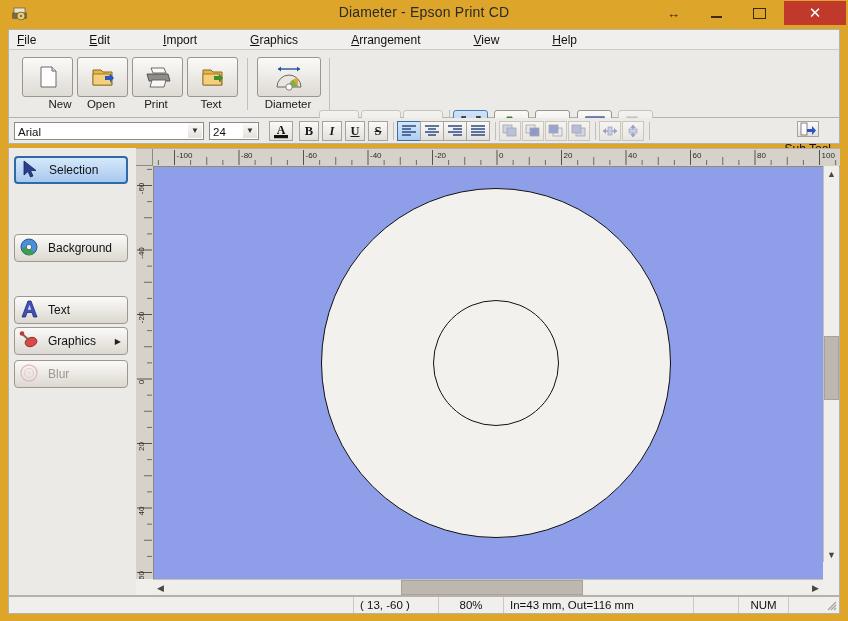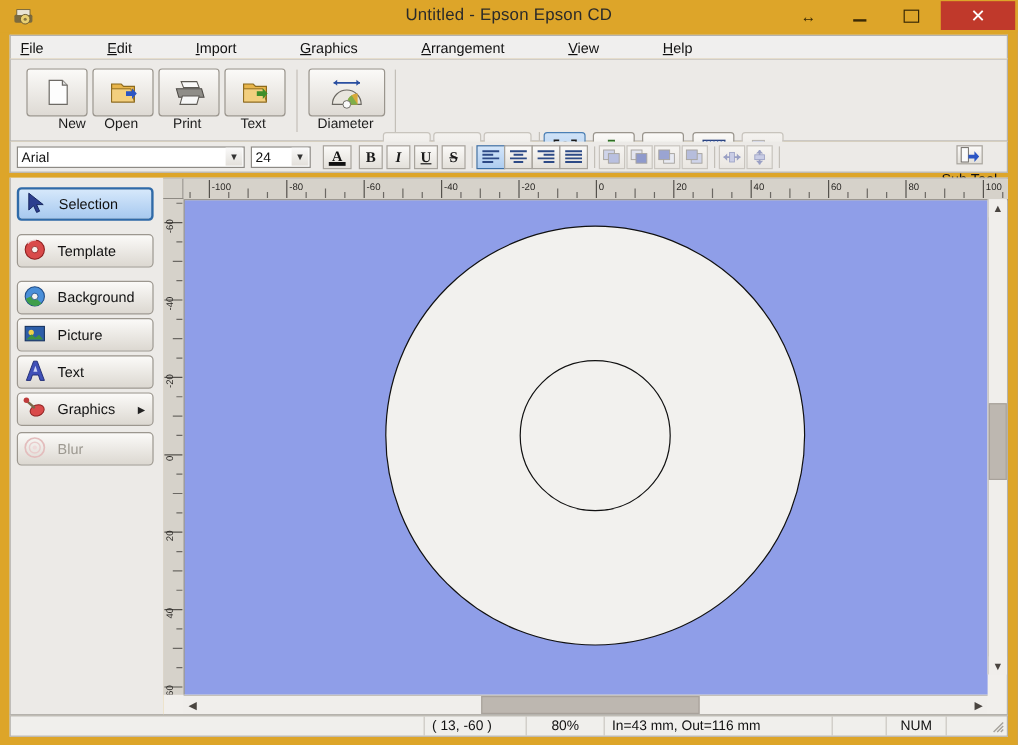--- a/index.html
+++ b/index.html
@@ -173,21 +173,21 @@
 
   <div class="titlebar">
     <span class="app-icon">
       <svg width="19" height="19" viewBox="0 0 19 19">
         <rect x="2" y="8" width="15" height="7" rx="1.5" fill="#7b6a3e"></rect>
         <rect x="4" y="4" width="11" height="5" fill="#e8e3d5" stroke="#6b5c33" stroke-width=".7"></rect>
         <circle cx="11" cy="12" r="4" fill="#e8cf72" stroke="#6b5c33" stroke-width=".8"></circle>
         <circle cx="11" cy="12" r="1.3" fill="#8a7740"></circle>
       </svg>
     </span>
-    <div class="title-text">Untitled - Epson Epson CD</div>
+    <div class="title-text">Diameter - Epson Print CD</div>
     <div class="wbtns">
       <div class="wbtn help">
         <span>↔</span>
       </div>
       <div class="wbtn min">
         <span class="glyph-min"></span>
       </div>
       <div class="wbtn max">
         <span class="glyph-max"></span>
       </div>
@@ -428,43 +428,27 @@
     </div>
   </div>
 
   <div class="leftpanel" id="leftpanel">
       <div class="pbtn sel" style="top: 8px;">
         <span class="ico"><svg width="20" height="20" viewBox="0 0 20 20">
             <path d="M4 2 L4 16 L8 12.5 L10.5 18 L13 17 L10.5 11.5 L16 11.5 Z" fill="#2c3e8f" stroke="#15255c" stroke-width=".8"></path>
           </svg></span>
         <span class="plbl">Selection</span>
       </div>
-      <div class="pbtn" style="top: 47px;">
-        <span class="ico"><svg width="20" height="20" viewBox="0 0 20 20">
-            <circle cx="10" cy="10" r="8" fill="#d94a4a" stroke="#8e2020" stroke-width=".9"></circle>
-            <circle cx="10" cy="10" r="2.7" fill="#f6f2ee" stroke="#8e2020" stroke-width=".7"></circle>
-            <path d="M4 5 a8 8 0 0 1 7 -3" stroke="#fff" stroke-width="1.4" fill="none" opacity=".8"></path>
-          </svg></span>
-        <span class="plbl">Template</span>
-      </div>
       <div class="pbtn" style="top: 86px;">
         <span class="ico"><svg width="20" height="20" viewBox="0 0 20 20">
             <circle cx="10" cy="10" r="8" fill="#4a8fd9" stroke="#1f4c86" stroke-width=".9"></circle>
             <path d="M2.6 12 a8 8 0 0 0 13 4 l-7 -7 z" fill="#3f9e4a"></path>
             <circle cx="10" cy="10" r="2.7" fill="#f6f2ee" stroke="#1f4c86" stroke-width=".7"></circle>
           </svg></span>
         <span class="plbl">Background</span>
-      </div>
-      <div class="pbtn" style="top: 117px;">
-        <span class="ico"><svg width="20" height="20" viewBox="0 0 20 20">
-            <rect x="2" y="4" width="16" height="12" fill="#2d5ea8" stroke="#16325e" stroke-width=".9"></rect>
-            <circle cx="7" cy="9" r="2.2" fill="#f2d24a"></circle>
-            <path d="M3 15 l4.5 -4.5 3 3 3 -2.5 3.5 4 z" fill="#3e8f3e"></path>
-          </svg></span>
-        <span class="plbl">Picture</span>
       </div>
       <div class="pbtn" style="top: 148px;">
         <span class="ico"><svg width="20" height="20" viewBox="0 0 20 20">
             <path d="M9 2 L3 18 H6.5 L8 13.5 H13 L14.5 18 H18 L12 2 Z" fill="#4050b8" stroke="#202c74" stroke-width=".8"></path>
             <path d="M8.8 10.8 H12.2 L10.5 5.8 Z" fill="#cfd6f5"></path>
           </svg></span>
         <span class="plbl">Text</span>
       </div>
       <div class="pbtn" style="top: 179px;">
         <span class="ico"><svg width="20" height="20" viewBox="0 0 20 20">

